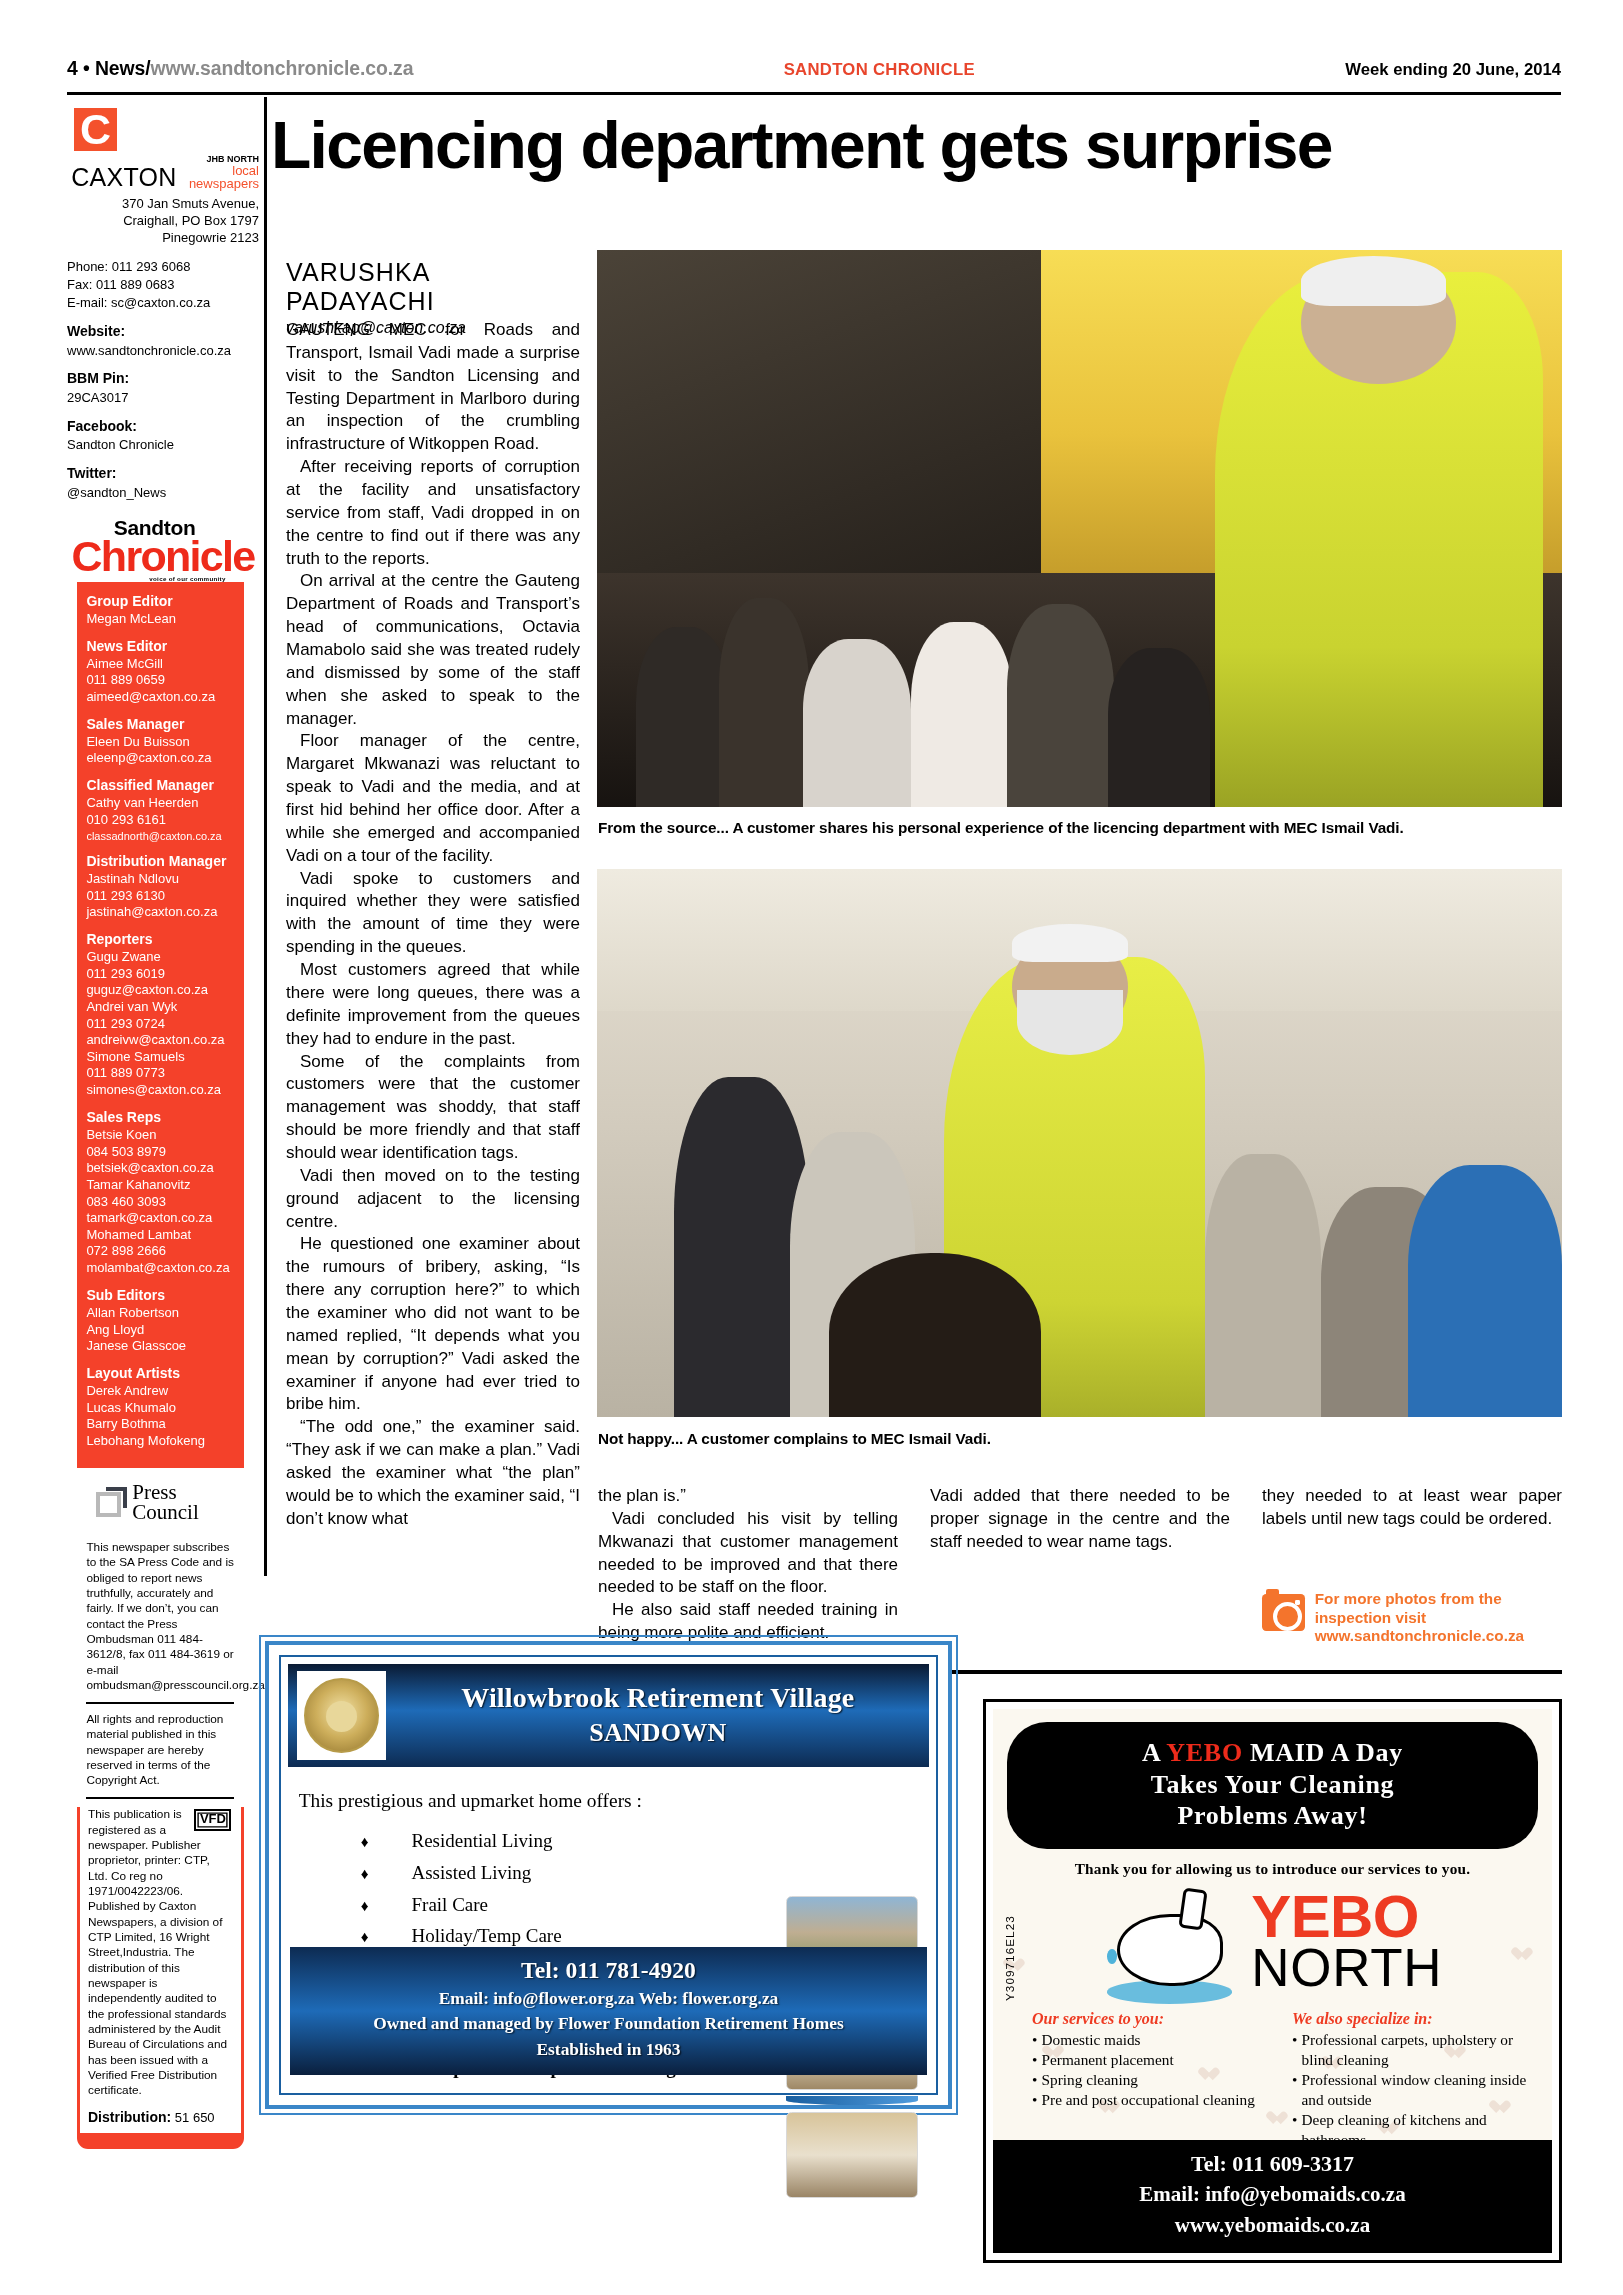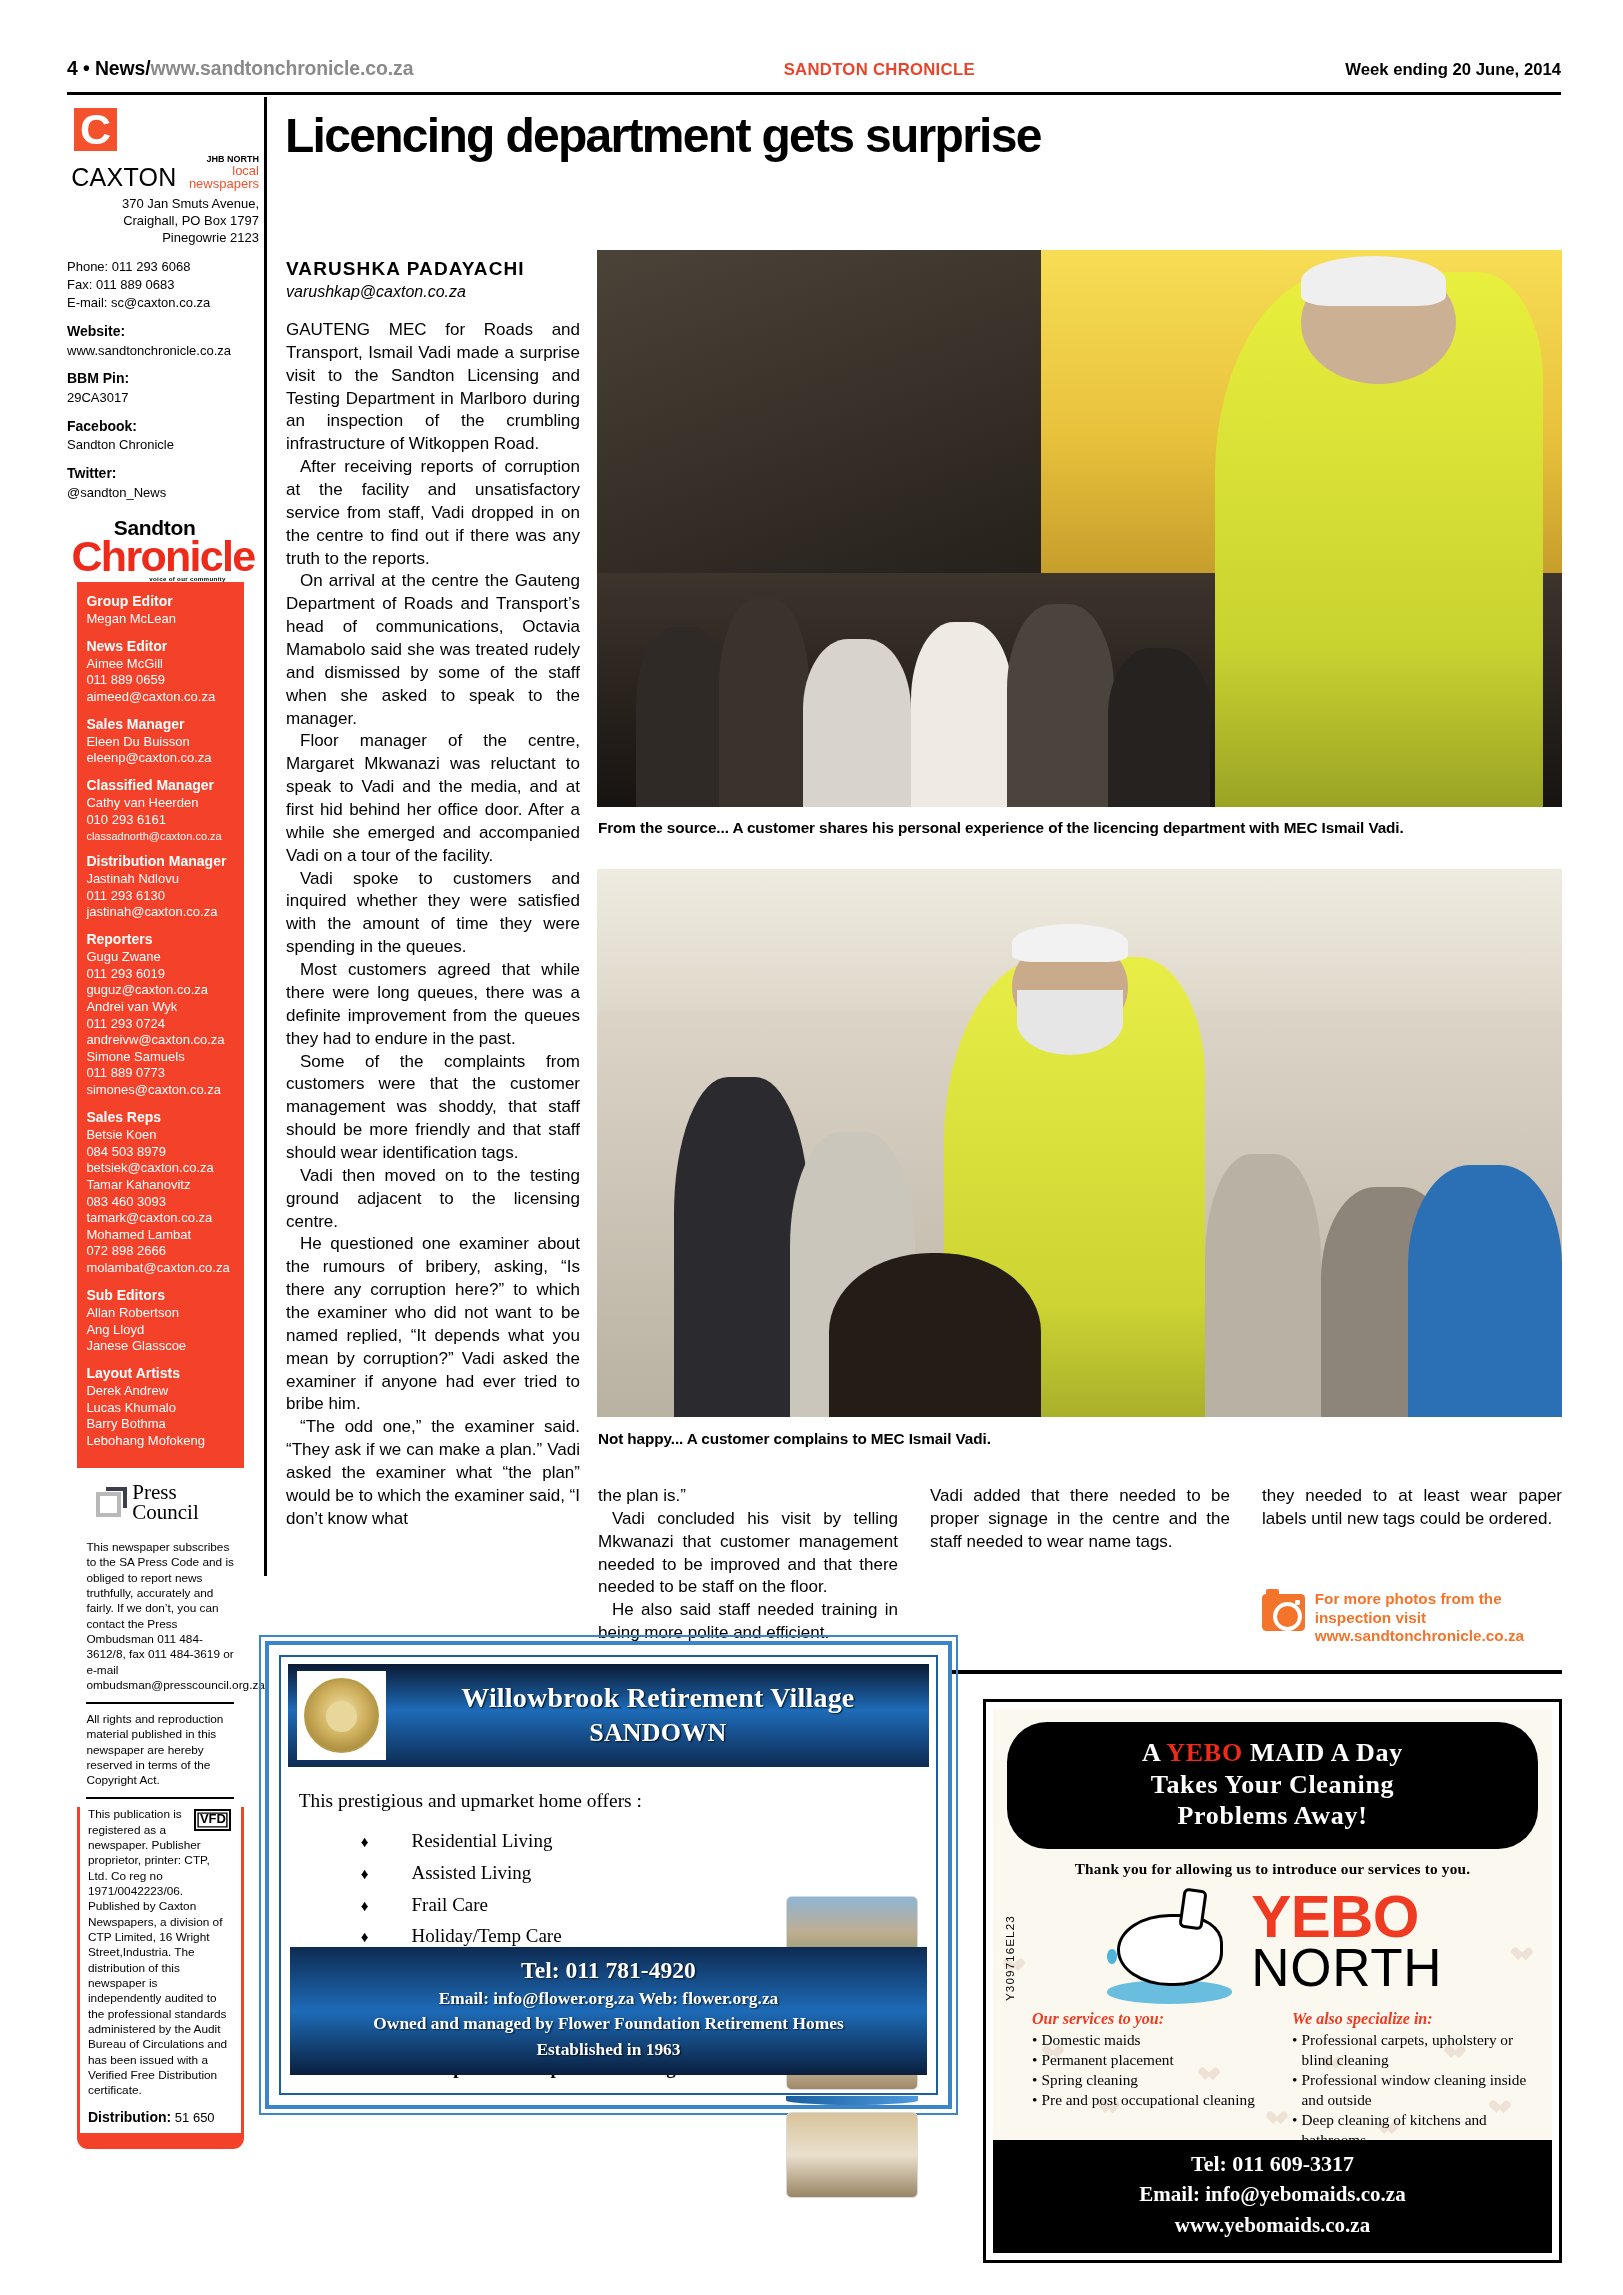--- a/index.html
+++ b/index.html
@@ -118,28 +118,28 @@
     font-size: 13px; font-family: "Liberation Sans", sans-serif;
     margin: 1.4px 0 1.4px 4.2px; box-shadow: inset 0 0 0 1.4px #fff, inset 0 0 0 2.8px #000;
   }
   .distribution-line { font-size: 13px; margin-top: 9.7px; padding-bottom: 5.6px; }
   .distribution-line b { font-size: 14px; }
   .red-footer { background: #f4412a; width: 167px; height: 16.7px; margin-left: 9.7px; border-radius: 0 0 11px 11px; }
   .red-wrap { border-left: 3.5px solid #f4412a; border-right: 3.5px solid #f4412a; width: 167px; margin-left: 9.7px; }
 
   
   .headline {
-    position: absolute; left: 285px; top: 112px; width: 1277px;
-    font-size: 48px; font-weight: bold; letter-spacing: -1.7px; line-height: 1.0;
+    position: absolute; left: 271px; top: 112px; width: 1277px;
+    font-size: 66px; font-weight: bold; letter-spacing: -1.7px; line-height: 1.0;
     font-family: "Liberation Sans", sans-serif;
   }
 
   
   .byline { position: absolute; left: 286px; top: 258px; width: 292px; }
-  .byline-name { font-size: 19px; font-weight: bold; letter-spacing: 1.1px; }
+  .byline-name { font-size: 25px; font-weight: normal; letter-spacing: 1.1px; }
   .byline-mail { font-size: 16px; font-style: italic; margin-top: 2.8px; }
 
   .col1 {
     position: absolute; left: 286px; top: 319px; width: 294px;
     font-size: 17px; line-height: 1.345; text-align: justify;
     font-family: "Liberation Sans", sans-serif;
   }
   .col1 p { text-indent: 14px; }
   .col1 p.first { text-indent: 0; }
 

